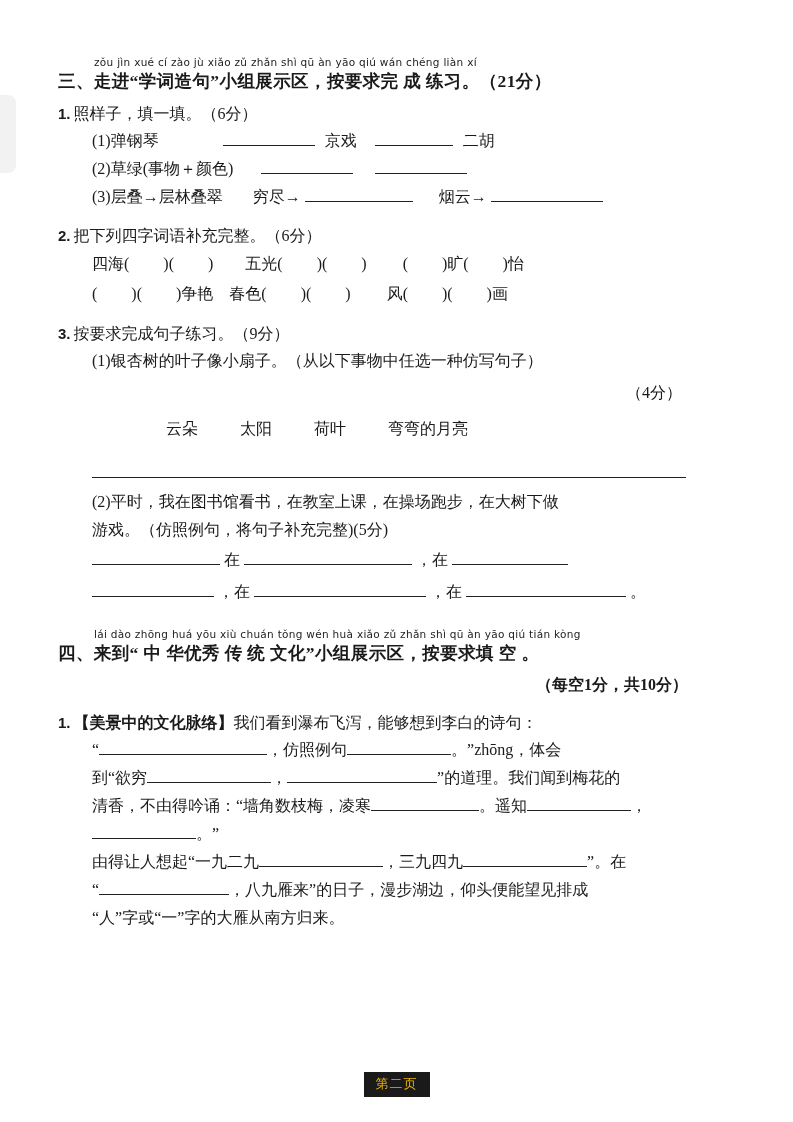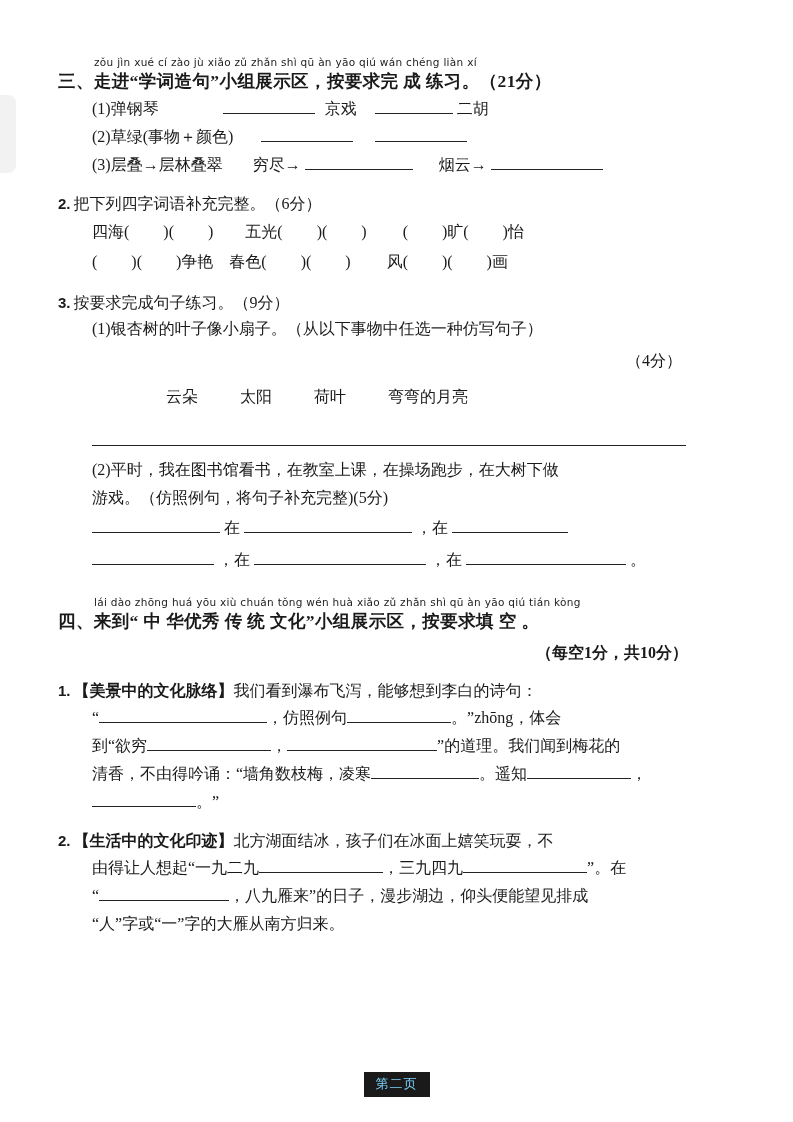--- a/index.html
+++ b/index.html
@@ -83,21 +83,21 @@
   .footer {
     position: absolute;
     left: 0;
     top: 1072px;
     width: 793px;
     text-align: center;
   }
   .footer .pagebox {
     display: inline-block;
     background: #1a1a1a;
-    color: #7dd3fc;
+    color: #eab308;
     font-size: 13px;
     padding: 3px 12px 4px 12px;
     letter-spacing: 1px;
     font-family: "Liberation Serif", serif;
   }
   .tag-left {
     position: absolute;
     left: 0;
     top: 95px;
     width: 16px;
@@ -117,27 +117,30 @@
 
 <div class="page">
 
   <div class="tag-left"></div>
 
   <div class="content">
 
     <div class="pinyin-row">zǒu jìn    xué cí zào jù    xiǎo zǔ zhǎn shì qū      àn yāo qiú wán chéng liàn xí</div>
     <div class="sec-head">三、走进“学词造句”小组展示区，按要求完 成 练习。（21分）</div>
 
+    <div class="item">
+      <span class="item-num">1.</span><span>照样子，填一填。（6分）</span>
+    </div>
 
     <div class="sub">
       <span>(1)弹钢琴</span>
       <span class="blank" style="width:92px;margin-left:60px;"></span>
       <span style="margin-left:6px;">京戏</span>
       <span class="blank" style="width:78px;margin-left:14px;"></span>
-      <span style="">二胡</span>
+      <span style="margin-left:6px;">二胡</span>
     </div>
 
     <div class="sub">
       <span>(2)草绿(事物＋颜色)</span>
       <span class="blank" style="width:92px;margin-left:24px;"></span>
       <span class="blank" style="width:92px;margin-left:18px;"></span>
     </div>
 
     <div class="sub">
       <span>(3)层叠→层林叠翠</span>
@@ -220,23 +223,20 @@
     </div>
 
     <div class="sub">
       <span>清香，不由得吟诵：“墙角数枝梅，凌寒</span><span class="blank" style="width:108px;"></span><span>。遥知</span><span class="blank" style="width:104px;"></span><span>，</span>
     </div>
 
     <div class="sub">
       <span class="blank" style="width:104px;"></span><span>。”</span>
     </div>
 
-    <div class="item" style="margin-top:13px;">
-      <span class="item-num">2.</span><span class="bold">【生活中的文化印迹】</span><span>北方湖面结冰，孩子们在冰面上嬉笑玩耍，不</span>
-    </div>
 
     <div class="sub">
       <span>由得让人想起“一九二九</span><span class="blank" style="width:124px;"></span><span>，三九四九</span><span class="blank" style="width:124px;"></span><span>”。在</span>
     </div>
 
     <div class="sub">
       <span>“</span><span class="blank" style="width:130px;"></span><span>，八九雁来”的日子，漫步湖边，仰头便能望见排成</span>
     </div>
 
     <div class="sub">“人”字或“一”字的大雁从南方归来。</div>

